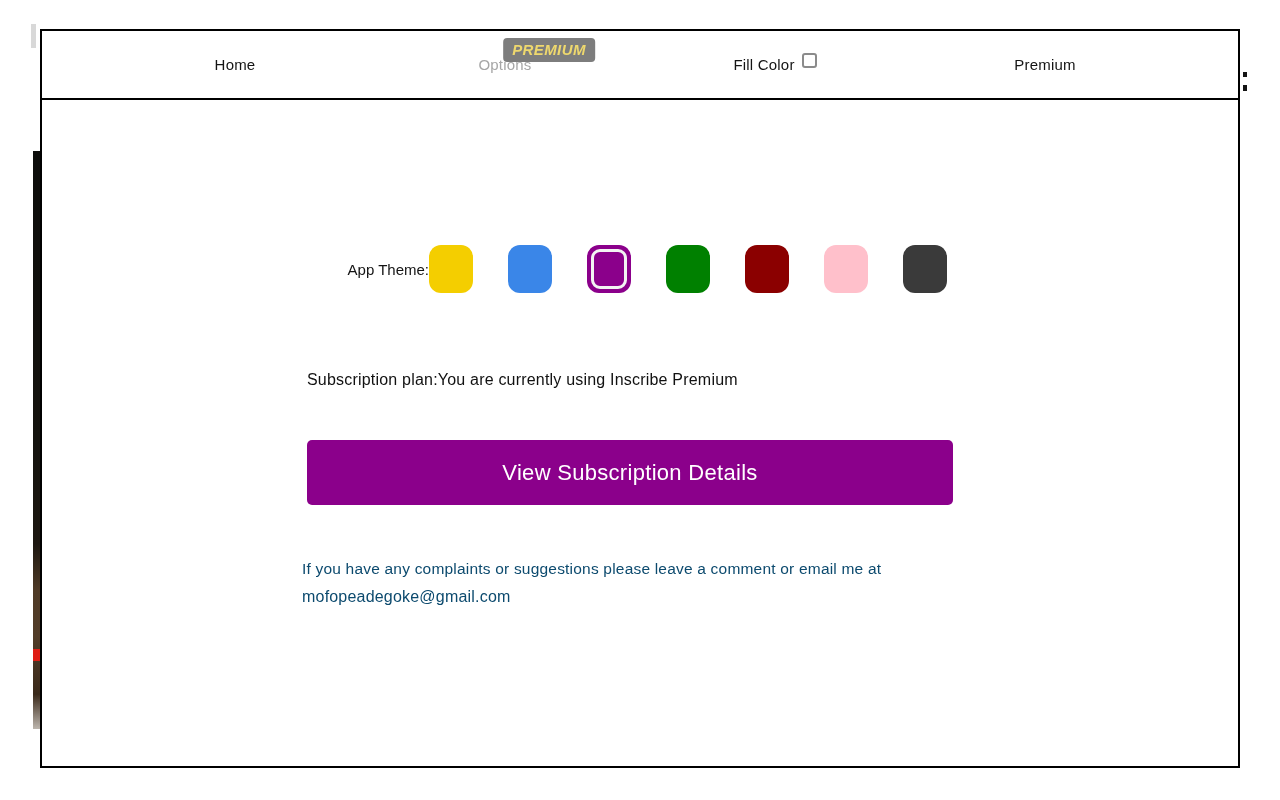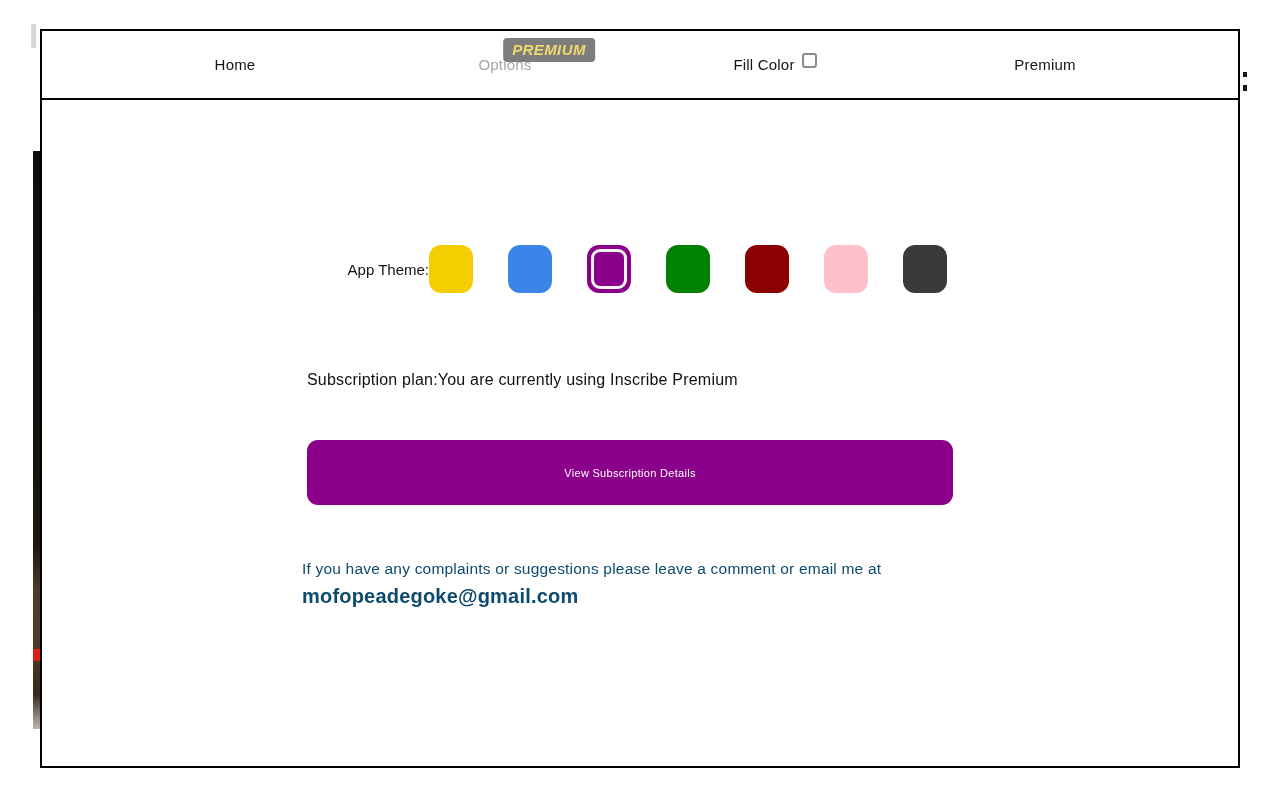--- a/index.html
+++ b/index.html
@@ -31,27 +31,27 @@
   .theme-label { width:122px; font-size:15px; color:#141414; }
   .swatches { display:flex; gap:35px; }
   .swatch { width:44px; height:48px; border-radius:12px; position:relative; cursor:pointer; }
   .swatch.selected::after { content:""; position:absolute; inset:4px;
                             border:3px solid #f3f3f3; border-radius:9px; }
 
   .sub-text { position:absolute; left:265px; top:340px; font-size:16px; color:#111;
               letter-spacing:.2px; }
 
   .subscribe-btn { position:absolute; left:265px; top:409px; width:646px; height:65px;
-                   border:none; border-radius:11px; color:#ffffff; font-size:11px;
+                   border:none; border-radius:5px; color:#ffffff; font-size:22px;
                    letter-spacing:.3px; display:flex; align-items:center; justify-content:center;
                    cursor:pointer; font-family:"Liberation Sans", sans-serif; }
 
   .feedback { position:absolute; left:260px; top:524px; font-size:15.5px; color:#0c4a6e;
               line-height:27.5px; letter-spacing:.2px; }
-  .feedback .email { font-weight:bold; font-size:20px; }
+  .feedback .email { font-weight:normal; font-size:16px; }
 
   
   .strip-left { position:absolute; left:33px; top:151px; width:8px; height:578px;
                 background:linear-gradient(to bottom,
                   #0d0d0b 0%, #15130e 50%, #1d1710 68%,
                   #4f3a26 76%, #523c28 84%, #3a291a 94%, #bdb6ae 100%); }
   .strip-red { position:absolute; left:0; top:498px; width:100%; height:12px; background:#df1d14; }
   .sliver-top { position:absolute; left:31px; top:24px; width:5px; height:24px; background:#d8d8d8; }
   .edge-mark-a { position:absolute; left:1243px; top:72px; width:4px; height:5px; background:#141414; }
   .edge-mark-b { position:absolute; left:1243px; top:85px; width:4px; height:6px; background:#141414; }

